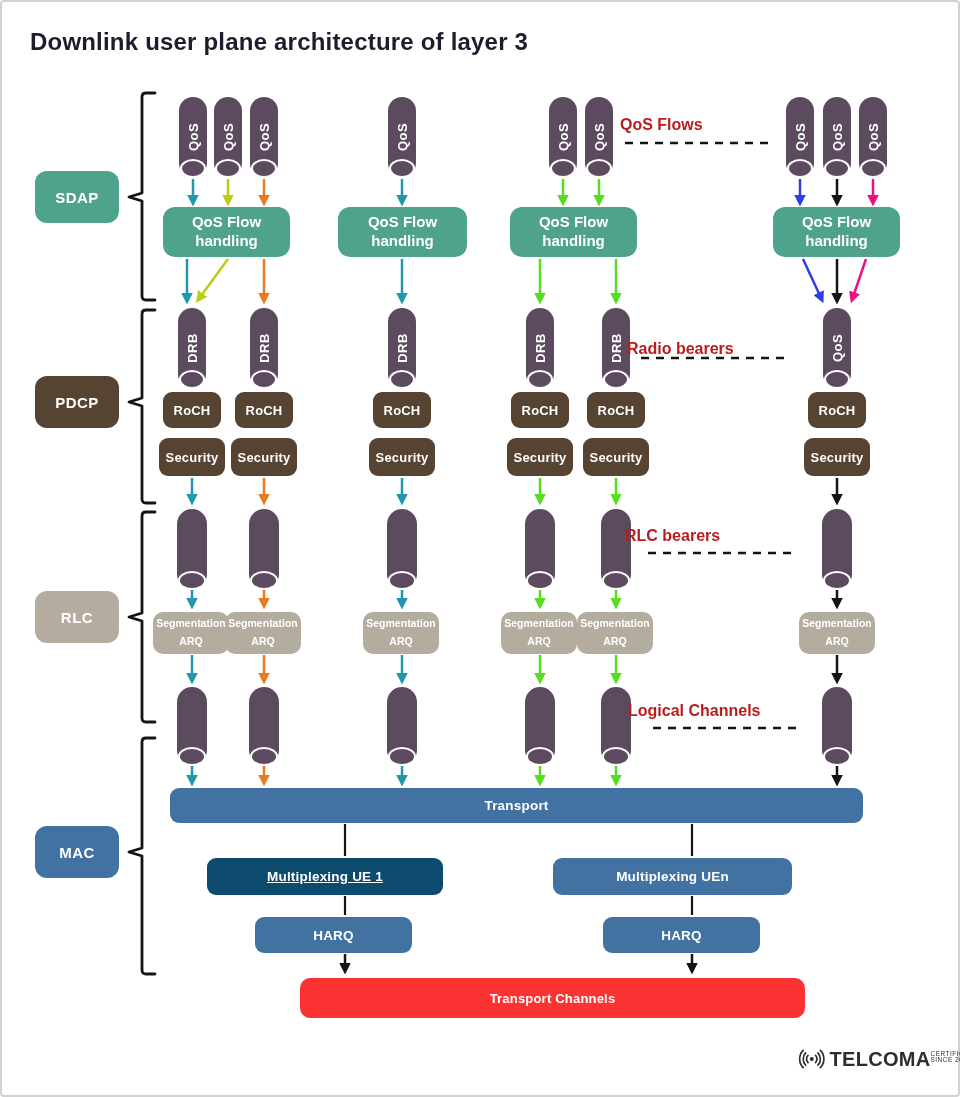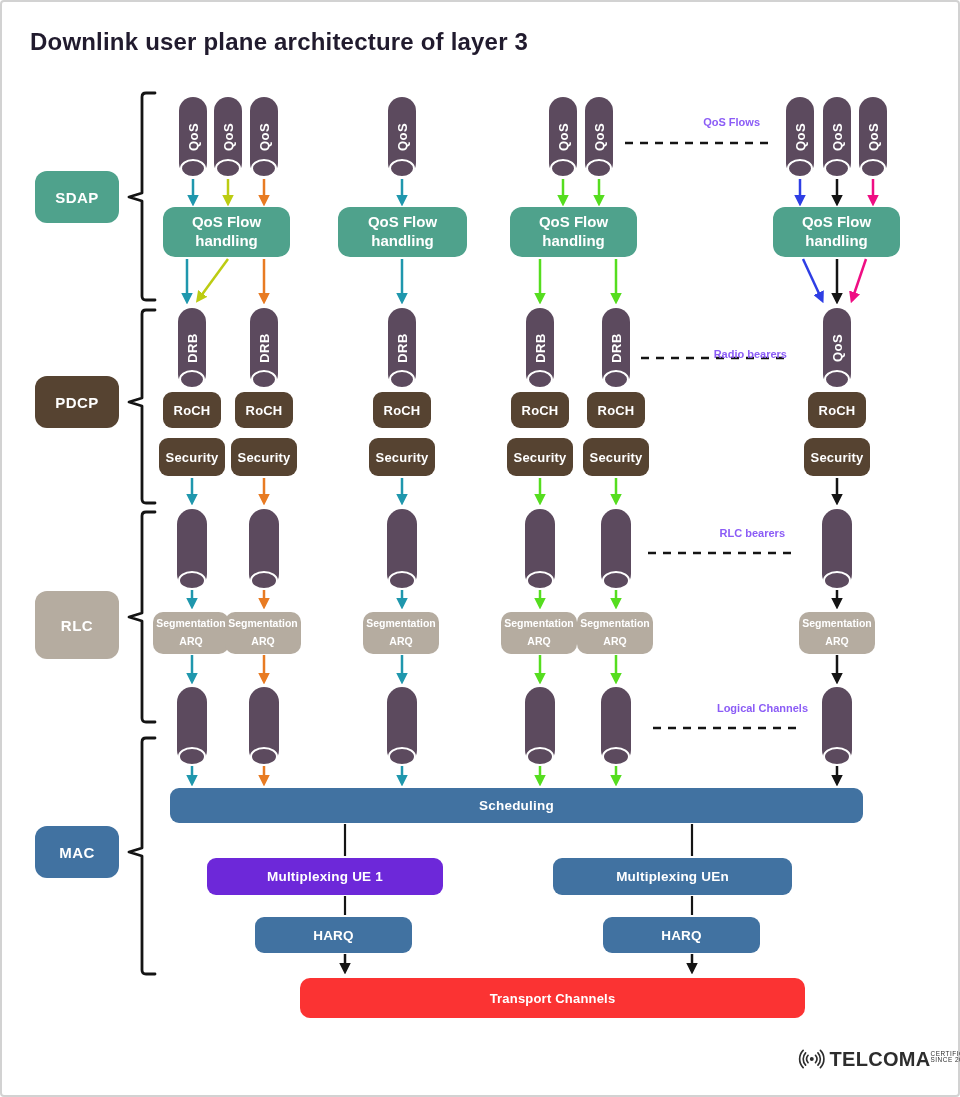--- a/index.html
+++ b/index.html
@@ -18,21 +18,21 @@
   .handling{border-radius:12px;font-size:15px;line-height:1.25;flex-direction:column;}
   .roch,.security{font-size:13px;letter-spacing:.2px;}
   .seg{flex-direction:column;font-size:10.5px;line-height:1.7;border-radius:10px;}
   .macbox{font-size:13.5px;letter-spacing:.2px;}
   .transport{border-radius:10px;font-size:13px;letter-spacing:.2px;margin-left:45px;}
   .cyl{position:absolute;z-index:2;border-radius:15px;}
   .cyl-cap{position:absolute;left:1px;right:1px;bottom:-1px;height:19px;border-radius:50%;
            border:2px solid #fff;background:inherit;box-sizing:border-box;}
   .cyl-label{position:absolute;inset:0;display:flex;align-items:center;justify-content:center;
              color:#fff;font-weight:700;font-size:13px;transform:rotate(-90deg);letter-spacing:.5px;}
-  .anno{position:absolute;z-index:2;font-weight:700;font-size:11px;color:#8b5cf6;text-align:right;}
+  .anno{position:absolute;z-index:2;font-weight:700;font-size:16px;color:#b91c1c;text-align:left;}
   .logo{position:absolute;left:797px;top:1044px;z-index:2;display:flex;align-items:center;gap:3px;}
   .logo-text{display:flex;flex-direction:row;line-height:1;}
   .logo-name{font-size:20px;font-weight:700;color:#2d2d2d;letter-spacing:.3px;}
   .logo-tag{font-size:6.4px;font-weight:400;color:#2d2d2d;letter-spacing:.52px;margin-top:2px;}
 </style>
 </head>
 <body>
 
 <div class="canvas">
   <div class="frame"></div>
@@ -128,21 +128,21 @@
     <path class="conn" d="M692,896 V915" stroke="#141414"></path>
     <path class="arrow" d="M692,954 V971" marker-end="url(#mk-black)" stroke="#141414"></path>
   </svg>
 
   <div class="node layer" style="left: 35px; top: 171px; width: 84px; height: 52px; background: rgb(79, 162, 140);">
       <span>SDAP</span>
     </div>
   <div class="node layer" style="left: 35px; top: 376px; width: 84px; height: 52px; background: rgb(86, 67, 49);">
       <span>PDCP</span>
     </div>
-  <div class="node layer" style="left: 35px; top: 591px; width: 84px; height: 68px; background: rgb(181, 172, 160);">
+  <div class="node layer" style="left: 35px; top: 591px; width: 84px; height: 52px; background: rgb(181, 172, 160);">
       <span>RLC</span>
     </div>
   <div class="node layer" style="left: 35px; top: 826px; width: 84px; height: 52px; background: rgb(65, 114, 161);">
       <span>MAC</span>
     </div>
 
   <div class="cyl" style="left: 179px; top: 97px; width: 28px; height: 80px; background: rgb(92, 74, 94);">
       <span class="cyl-label">QoS</span>
       <span class="cyl-cap"></span>
     </div>
@@ -316,40 +316,40 @@
       <span class="cyl-cap"></span>
     </div>
   <div class="cyl" style="left: 601px; top: 687px; width: 30px; height: 78px; background: rgb(92, 74, 94);">
       <span class="cyl-cap"></span>
     </div>
   <div class="cyl" style="left: 822px; top: 687px; width: 30px; height: 78px; background: rgb(92, 74, 94);">
       <span class="cyl-cap"></span>
     </div>
 
   <div class="node macbox" style="left: 170px; top: 788px; width: 693px; height: 35px; background: rgb(65, 114, 161);">
-      <span>Scheduling</span>
-    </div>
-  <div class="node macbox" style="left: 207px; top: 858px; width: 236px; height: 37px; background: #6d28d9;">
+      <span>Transport</span>
+    </div>
+  <div class="node macbox" style="left: 207px; top: 858px; width: 236px; height: 37px; background: #0c4a6e; text-decoration: underline;">
       <span>Multiplexing UE 1</span>
     </div>
   <div class="node macbox" style="left: 553px; top: 858px; width: 239px; height: 37px; background: rgb(65, 114, 161);">
       <span>Multiplexing UEn</span>
     </div>
   <div class="node macbox" style="left: 255px; top: 917px; width: 157px; height: 36px; background: rgb(65, 114, 161);">
       <span>HARQ</span>
     </div>
   <div class="node macbox" style="left: 603px; top: 917px; width: 157px; height: 36px; background: rgb(65, 114, 161);">
       <span>HARQ</span>
     </div>
   <div class="node transport" style="left: 255px; top: 978px; width: 505px; height: 40px; background: rgb(251, 51, 51);">
       <span>Transport Channels</span>
     </div>
 
   <div class="anno" style="left:620px;top:116px;width:140px">QoS Flows</div>
-  <div class="anno" style="left:627px;top:348px;width:160px">Radio bearers</div>
+  <div class="anno" style="left:627px;top:340px;width:160px">Radio bearers</div>
   <div class="anno" style="left:625px;top:527px;width:160px">RLC bearers</div>
   <div class="anno" style="left:628px;top:702px;width:180px">Logical Channels</div>
 
   <div class="logo">
     <svg width="36" height="30" viewBox="0 0 36 30">
       <g stroke="#2d2d2d" stroke-width="2" stroke-linecap="round" fill="none">
         <path d="M13.5,10.5 a7,7 0 0 0 0,9"></path>
         <path d="M10.5,7.5 a11,11 0 0 0 0,15"></path>
         <path d="M7.5,4.5 a15,15 0 0 0 0,21"></path>
         <path d="M22.5,10.5 a7,7 0 0 1 0,9"></path>

